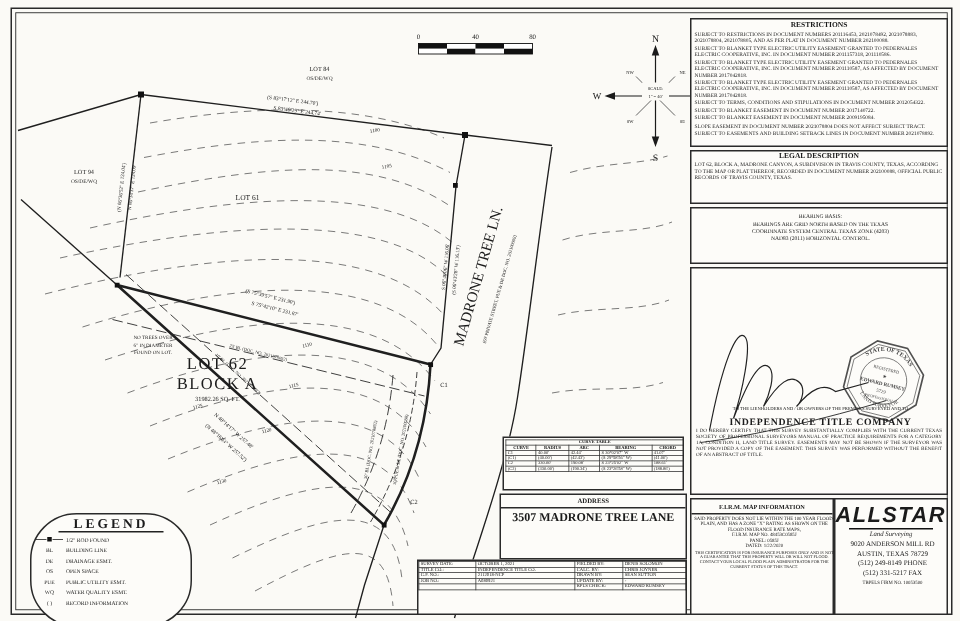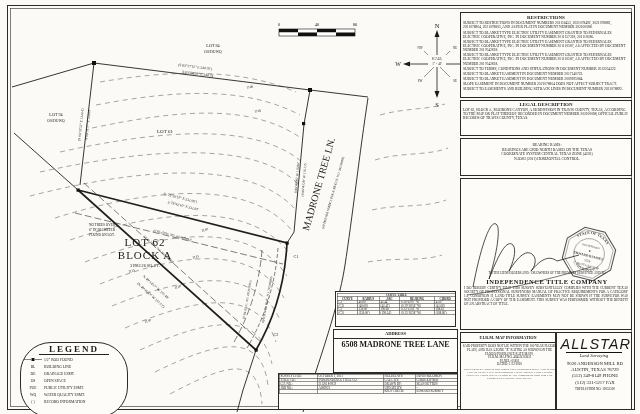--- a/index.html
+++ b/index.html
@@ -11,22 +11,22 @@
   .ttl{text-align:center;font-weight:bold;}
   table{border-collapse:collapse;}
   td,th{border:1px solid #2a2a2a;padding:0 2px;white-space:nowrap;overflow:hidden;}
   .r-items p{margin:0 0 2px 0;}
   .cert-body{text-align:justify;}
   .leg-row{display:flex;align-items:center;height:14px;}
   .leg-abbr{width:44px;text-align:center;flex:0 0 44px;}
   .rodsym{display:flex;align-items:center;justify-content:center;}
   .rodsym .ln{width:14px;height:0;border-top:1.5px solid #111;}
   .rodsym .sq{width:6px;height:6px;background:#111;margin:0 1px;}
-  .allstar-name{font-family:"Liberation Sans", sans-serif;font-weight:normal;font-style:italic;
-    letter-spacing:1px;text-align:right;}
+  .allstar-name{font-family:"Liberation Sans", sans-serif;font-weight:bold;font-style:italic;
+    letter-spacing:1px;text-align:left;}
   .small-caps{letter-spacing:.5px;}
 </style>
 </head>
 <body>
 
 <div id="sheet">
 
 <svg width="640" height="414" viewBox="0 0 640 414" style="position:absolute;left:0;top:0;z-index:1">
 
   <g>
@@ -328,21 +328,21 @@
     <div class="leg-row">
       <span class="leg-abbr">( )</span>
       <span>RECORD INFORMATION</span>
     </div>
   </div>
 </div>
 
 <div class="box" style="left:333px;top:329px;width:125px;height:44px;">
   <div class="ttl" style="font-size:4.5px;border-bottom:1px solid #2a2a2a;line-height:8px;height:8px;">ADDRESS</div>
   <div style="text-align:center;font-weight:bold;">
-    <div style="font-size:8px;line-height:11px;">6508 MADRONE TREE LANE</div>
+    <div style="font-size:8px;line-height:11px;">3507 MADRONE TREE LANE</div>
   </div>
 </div>
 
 <div class="box" style="left:278px;top:373px;width:180px;height:37px;padding:0;">
   <div class="sc" style="width:360px;transform:scale(0.5);">
     <table style="width:356px;font-size:6.2px;line-height:1.05;table-layout:fixed;">
       <colgroup>
             <col style="width:76px">
             <col style="width:132px">
             <col style="width:64px">

